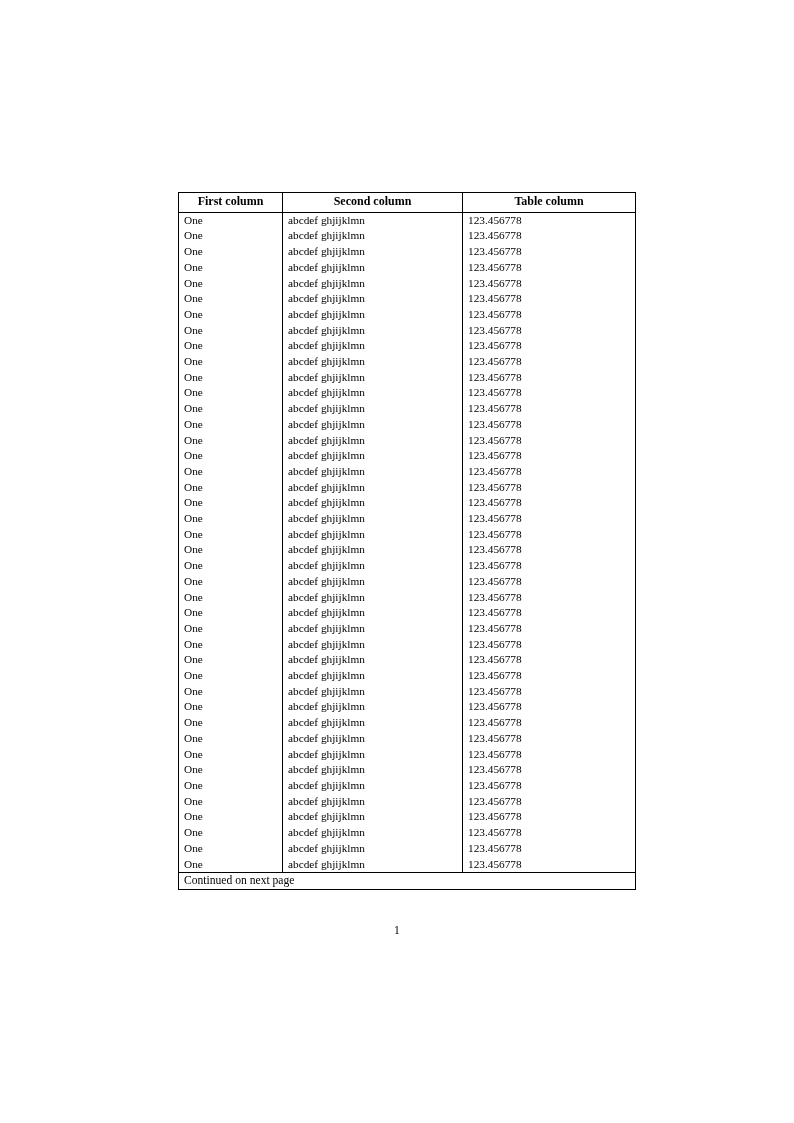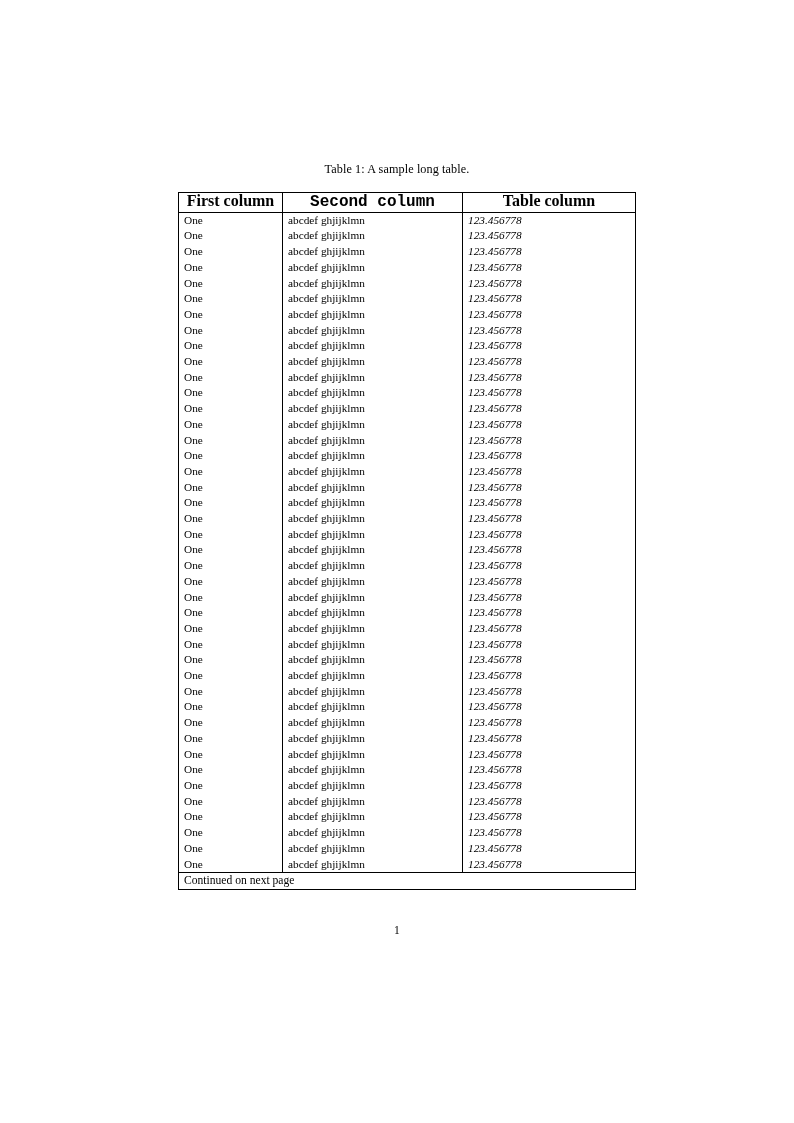--- a/index.html
+++ b/index.html
@@ -62,37 +62,36 @@
 
   
   col.c1 { width: 104px; }
   col.c2 { width: 180px; }
   col.c3 { width: 173px; }
 
   
   thead tr.head-row th {
     font-weight: bold;
     text-align: center;
-    font-size: 16px;
+    font-size: 12px;
     padding: 1px 0 2px 0;
     line-height: 14px;
     border-top: 1.1px solid #000;
     border-bottom: 1.1px solid #000;
   }
 
   tbody td {
     border-left: 0.9px solid #000;
   }
   tbody td.last {
     border-right: 0.9px solid #000;
-    font-style: italic;
   }
 
   thead th.h1 { border-left: 0.9px solid #000; border-right: 0.9px solid #000; }
-  thead th.h2 { border-right: 0.9px solid #000; font-family: Liberation Mono, monospace; }
+  thead th.h2 { border-right: 0.9px solid #000; }
   thead th.h3 { border-right: 0.9px solid #000; }
 
   tfoot td {
     border-top: 1.1px solid #000;
     border-bottom: 1.1px solid #000;
     border-left: 0.9px solid #000;
     border-right: 0.9px solid #000;
     text-align: right;
     padding-right: 6px;
     font-size: 11.6px;
@@ -108,21 +107,20 @@
     width: 794px;
     text-align: center;
     font-size: 11.6px;
   }
 </style>
 </head>
 <body>
 
 <div class="page">
 
-  <div class="caption">Table 1: A sample long table.</div>
 
   <div class="table-wrap">
     <table class="longtable">
       <colgroup>
         <col class="c1">
         <col class="c2">
         <col class="c3">
       </colgroup>
       <thead>
         <tr class="head-row">

